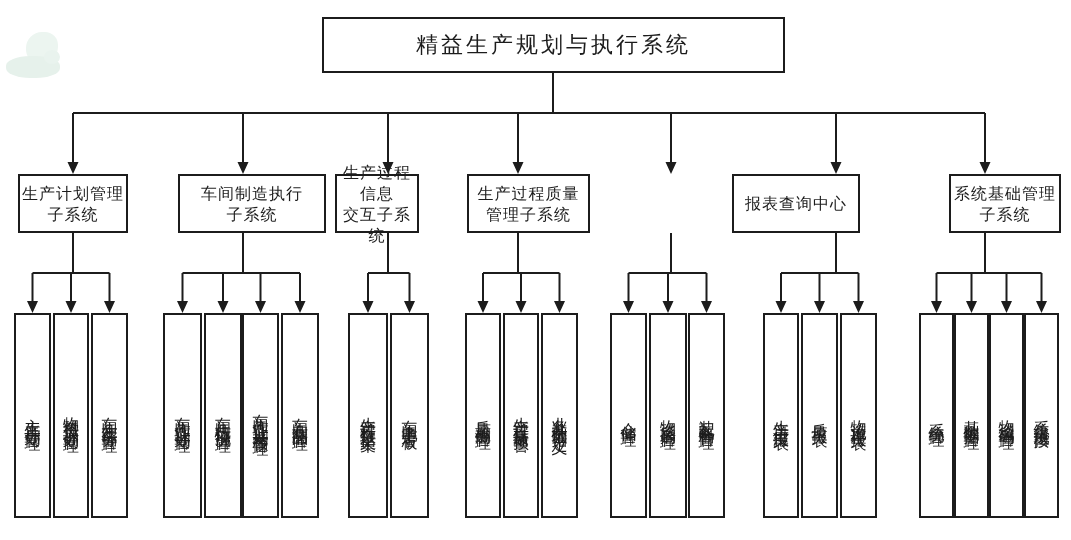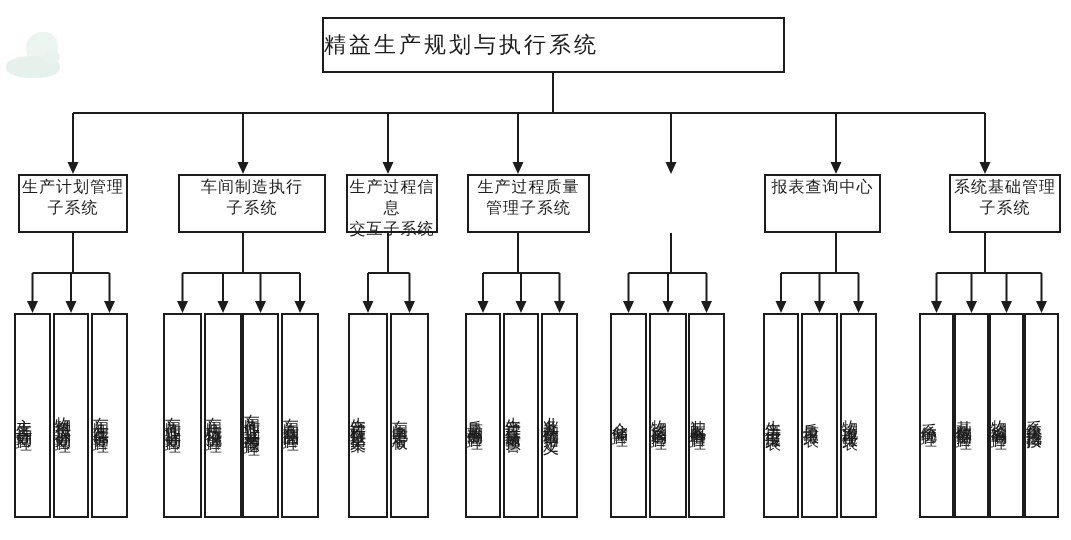--- a/index.html
+++ b/index.html
@@ -12,21 +12,21 @@
     overflow: hidden;
   }
   .connectors { position: absolute; left: 0; top: 0; }
   .box {
     position: absolute;
     box-sizing: border-box;
     border: 2px solid #1c1c1c;
     background: #ffffff;
     display: flex;
     align-items: center;
-    justify-content: flex-start;
+    justify-content: center;
   }
   .title-box {
     left: 322px; top: 17px; width: 463px; height: 56px;
     font-size: 22px;
     letter-spacing: 3px;
   }
   .sub-box {
     top: 174px; height: 59px;
     flex-direction: column;
     font-size: 16px;
@@ -112,29 +112,29 @@
   </div>
 
   <div class="box sub-box" style="left:18px;width:110px">
     <span>生产计划管理</span>
     <span>子系统</span>
   </div>
   <div class="box sub-box" style="left:178px;width:148px">
     <span>车间制造执行</span>
     <span>子系统</span>
   </div>
-  <div class="box sub-box" style="left:346px;width:92px">
+  <div class="box sub-box" style="left:335px;width:84px">
     <span>生产过程信息</span>
     <span>交互子系统</span>
   </div>
   <div class="box sub-box" style="left:467px;width:123px">
     <span>生产过程质量</span>
     <span>管理子系统</span>
   </div>
-  <div class="box sub-box" style="left:764px;width:117px">
+  <div class="box sub-box" style="left:732px;width:128px">
     <span>报表查询中心</span>
     <span></span>
   </div>
   <div class="box sub-box" style="left:949px;width:112px">
     <span>系统基础管理</span>
     <span>子系统</span>
   </div>
 
   <div class="box child-box" style="left:14px;width:37px">
     <span class="vtext">主生产计划管理</span>

